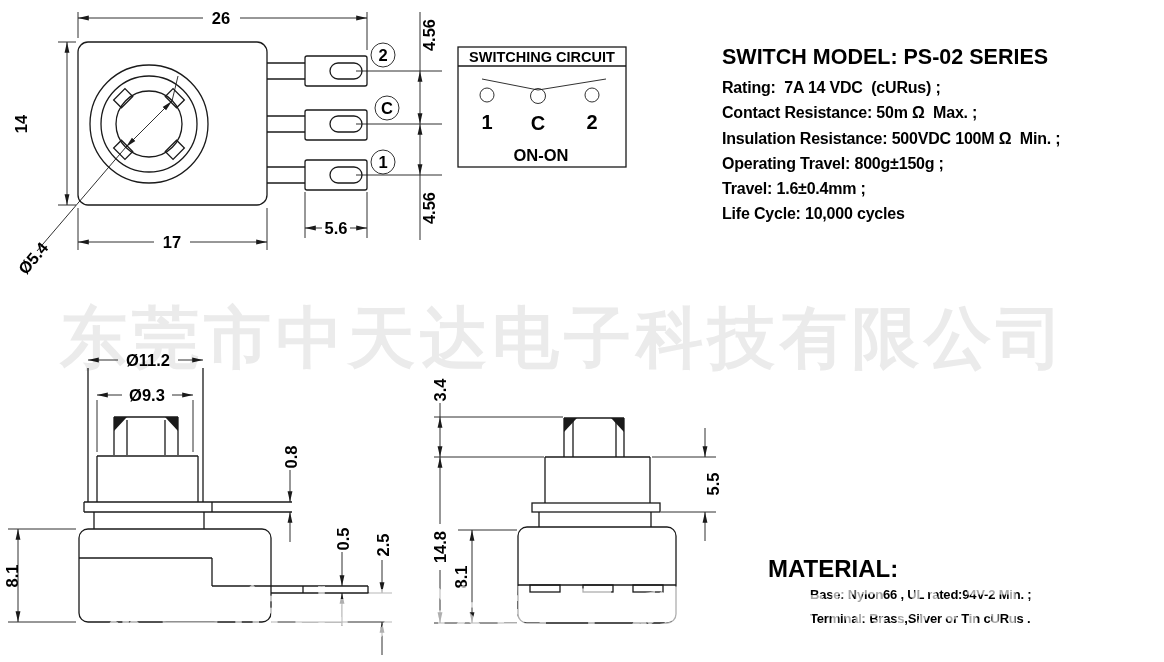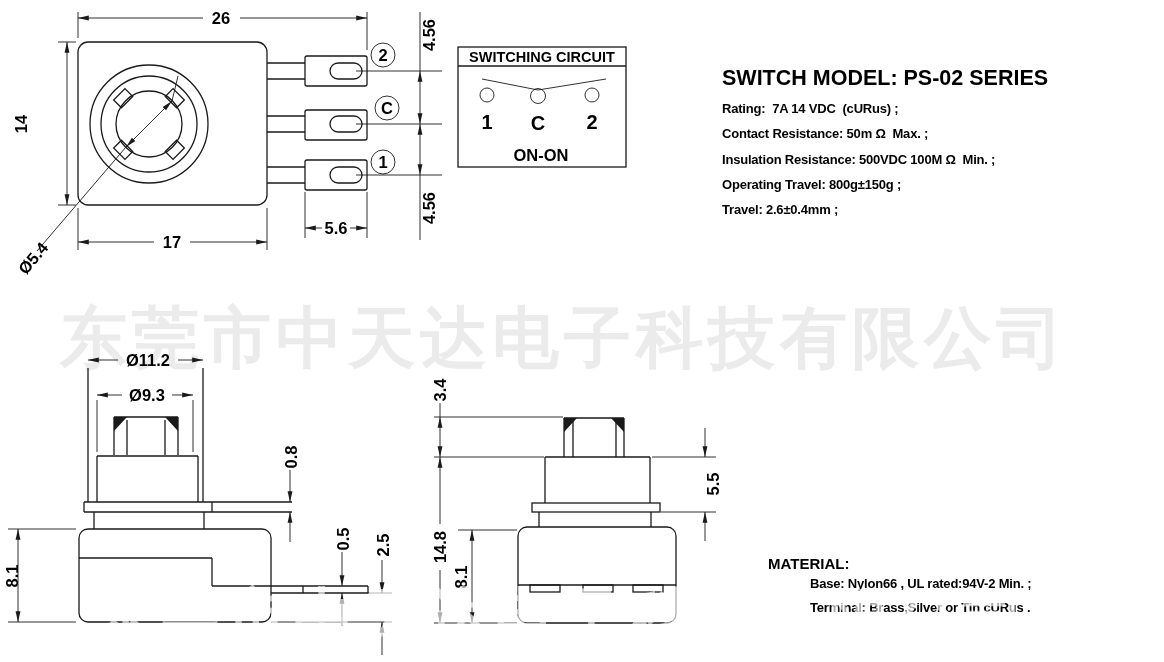--- a/index.html
+++ b/index.html
@@ -8,24 +8,24 @@
   .wm{position:absolute;font-weight:bold;white-space:nowrap;pointer-events:none;
       font-family:"Liberation Sans",sans-serif;}
   .wm-main{left:60px;top:293px;font-size:67px;letter-spacing:5px;color:#ebebeb;z-index:0;}
   .wm-ghost{left:92px;top:575px;font-size:62px;letter-spacing:5px;color:rgba(255,255,255,0.65);z-index:4;}
   svg.draw{position:absolute;left:0;top:0;z-index:1;}
   svg.draw text{font-family:"Liberation Sans",sans-serif;font-weight:bold;fill:#000;}
   .ol{stroke:#1a1a1a;stroke-width:1.3;fill:none;}
   .xl{stroke:#1a1a1a;stroke-width:0.9;fill:none;}
   .dim{font-size:16.5px;}
   .specs{position:absolute;left:722px;top:45px;z-index:2;font-weight:bold;}
-  .specs-title{font-size:21.5px;letter-spacing:0px;margin-bottom:5px;white-space:pre;margin-top:21px;}
-  .spec-line{font-size:13px;line-height:25.3px;letter-spacing:-0.2px;white-space:pre;}
+  .specs-title{font-size:21.5px;letter-spacing:0px;margin-bottom:5px;white-space:pre;}
+  .spec-line{font-size:16px;line-height:25.3px;letter-spacing:-0.2px;white-space:pre;}
   .material{position:absolute;left:768px;top:555px;z-index:2;font-weight:bold;}
-  .material-title{font-size:15px;white-space:pre;}
+  .material-title{font-size:24px;white-space:pre;}
   .material-line{font-size:13px;line-height:24px;margin-left:42px;letter-spacing:-0.2px;white-space:pre;}
 </style>
 </head>
 <body>
 
 <div class="canvas">
 
   <div class="wm wm-main">东莞市中天达电子科技有限公司</div>
 
   <svg class="draw" width="1164" height="662" viewBox="0 0 1164 662">
@@ -292,21 +292,22 @@
       </g>
     </g>
   </svg>
 
   <div class="specs">
     <div class="specs-title">SWITCH MODEL: PS-02 SERIES</div>
     <div class="spec-line">Rating:  7A 14 VDC  (cURus) ;</div>
     <div class="spec-line">Contact Resistance: 50m Ω  Max. ;</div>
     <div class="spec-line">Insulation Resistance: 500VDC 100M Ω  Min. ;</div>
     <div class="spec-line">Operating Travel: 800g±150g ;</div>
-    <div class="spec-line">Travel: 2.6±0.4mm ;</div>
+    <div class="spec-line">Travel: 1.6±0.4mm ;</div>
+    <div class="spec-line">Life Cycle: 10,000 cycles</div>
   </div>
 
   <div class="material">
     <div class="material-title">MATERIAL:</div>
     <div class="material-line">Base: Nylon66 , UL rated:94V-2 Min. ;</div>
     <div class="material-line">Terminal: Brass,Silver or Tin cURus .</div>
   </div>
 
   <div class="wm wm-ghost">东莞市中天达电子科技有限公司</div>
 

